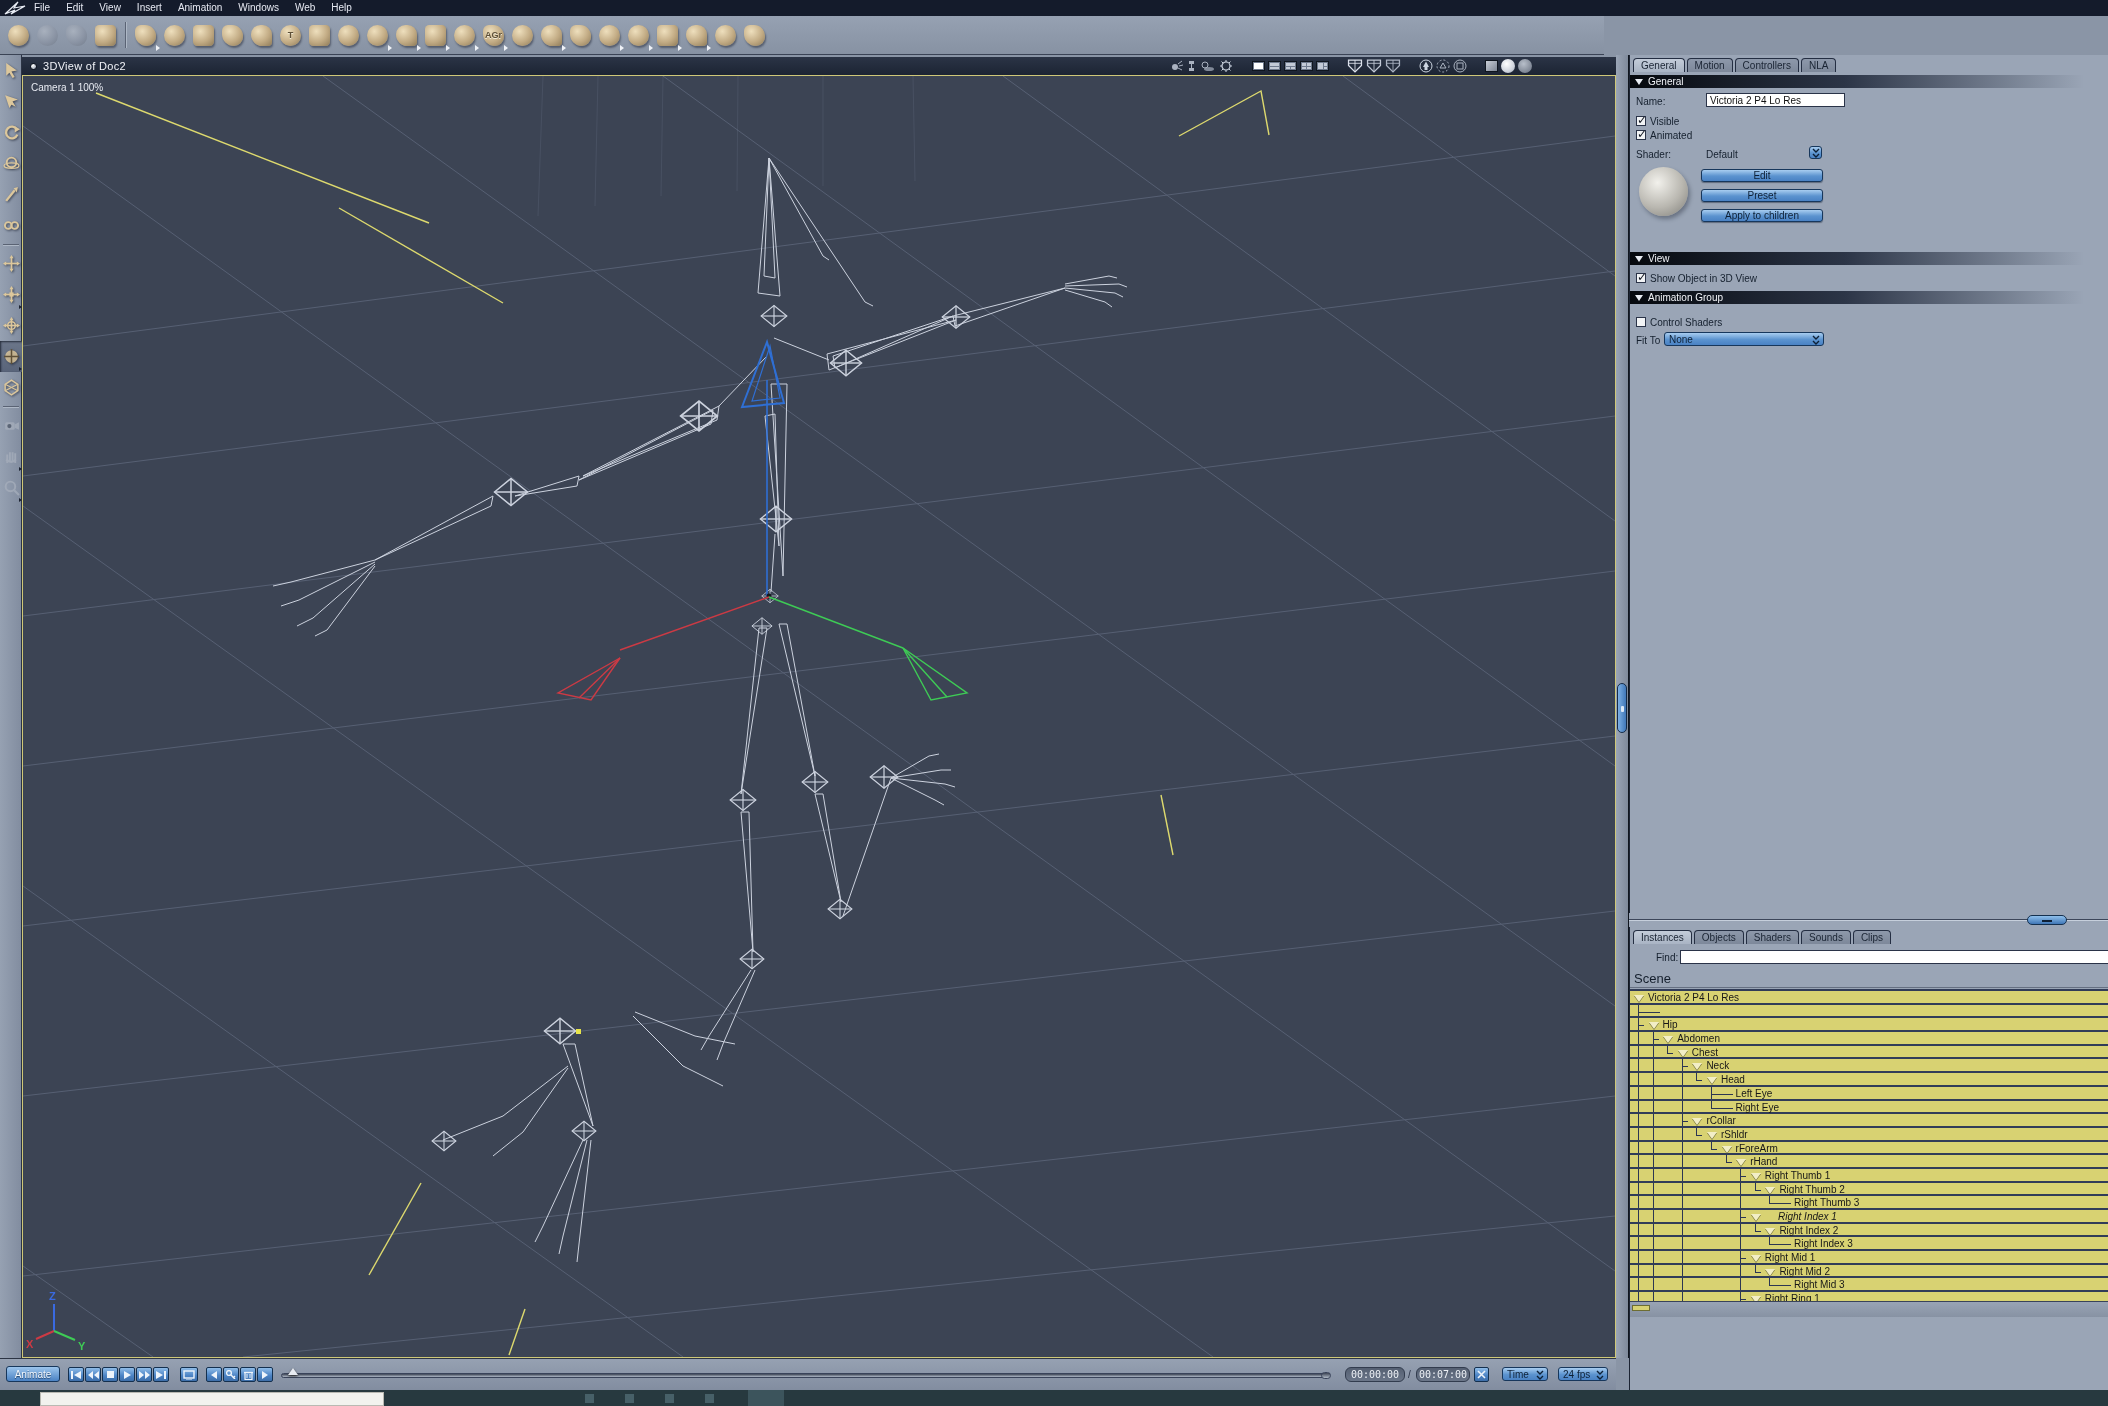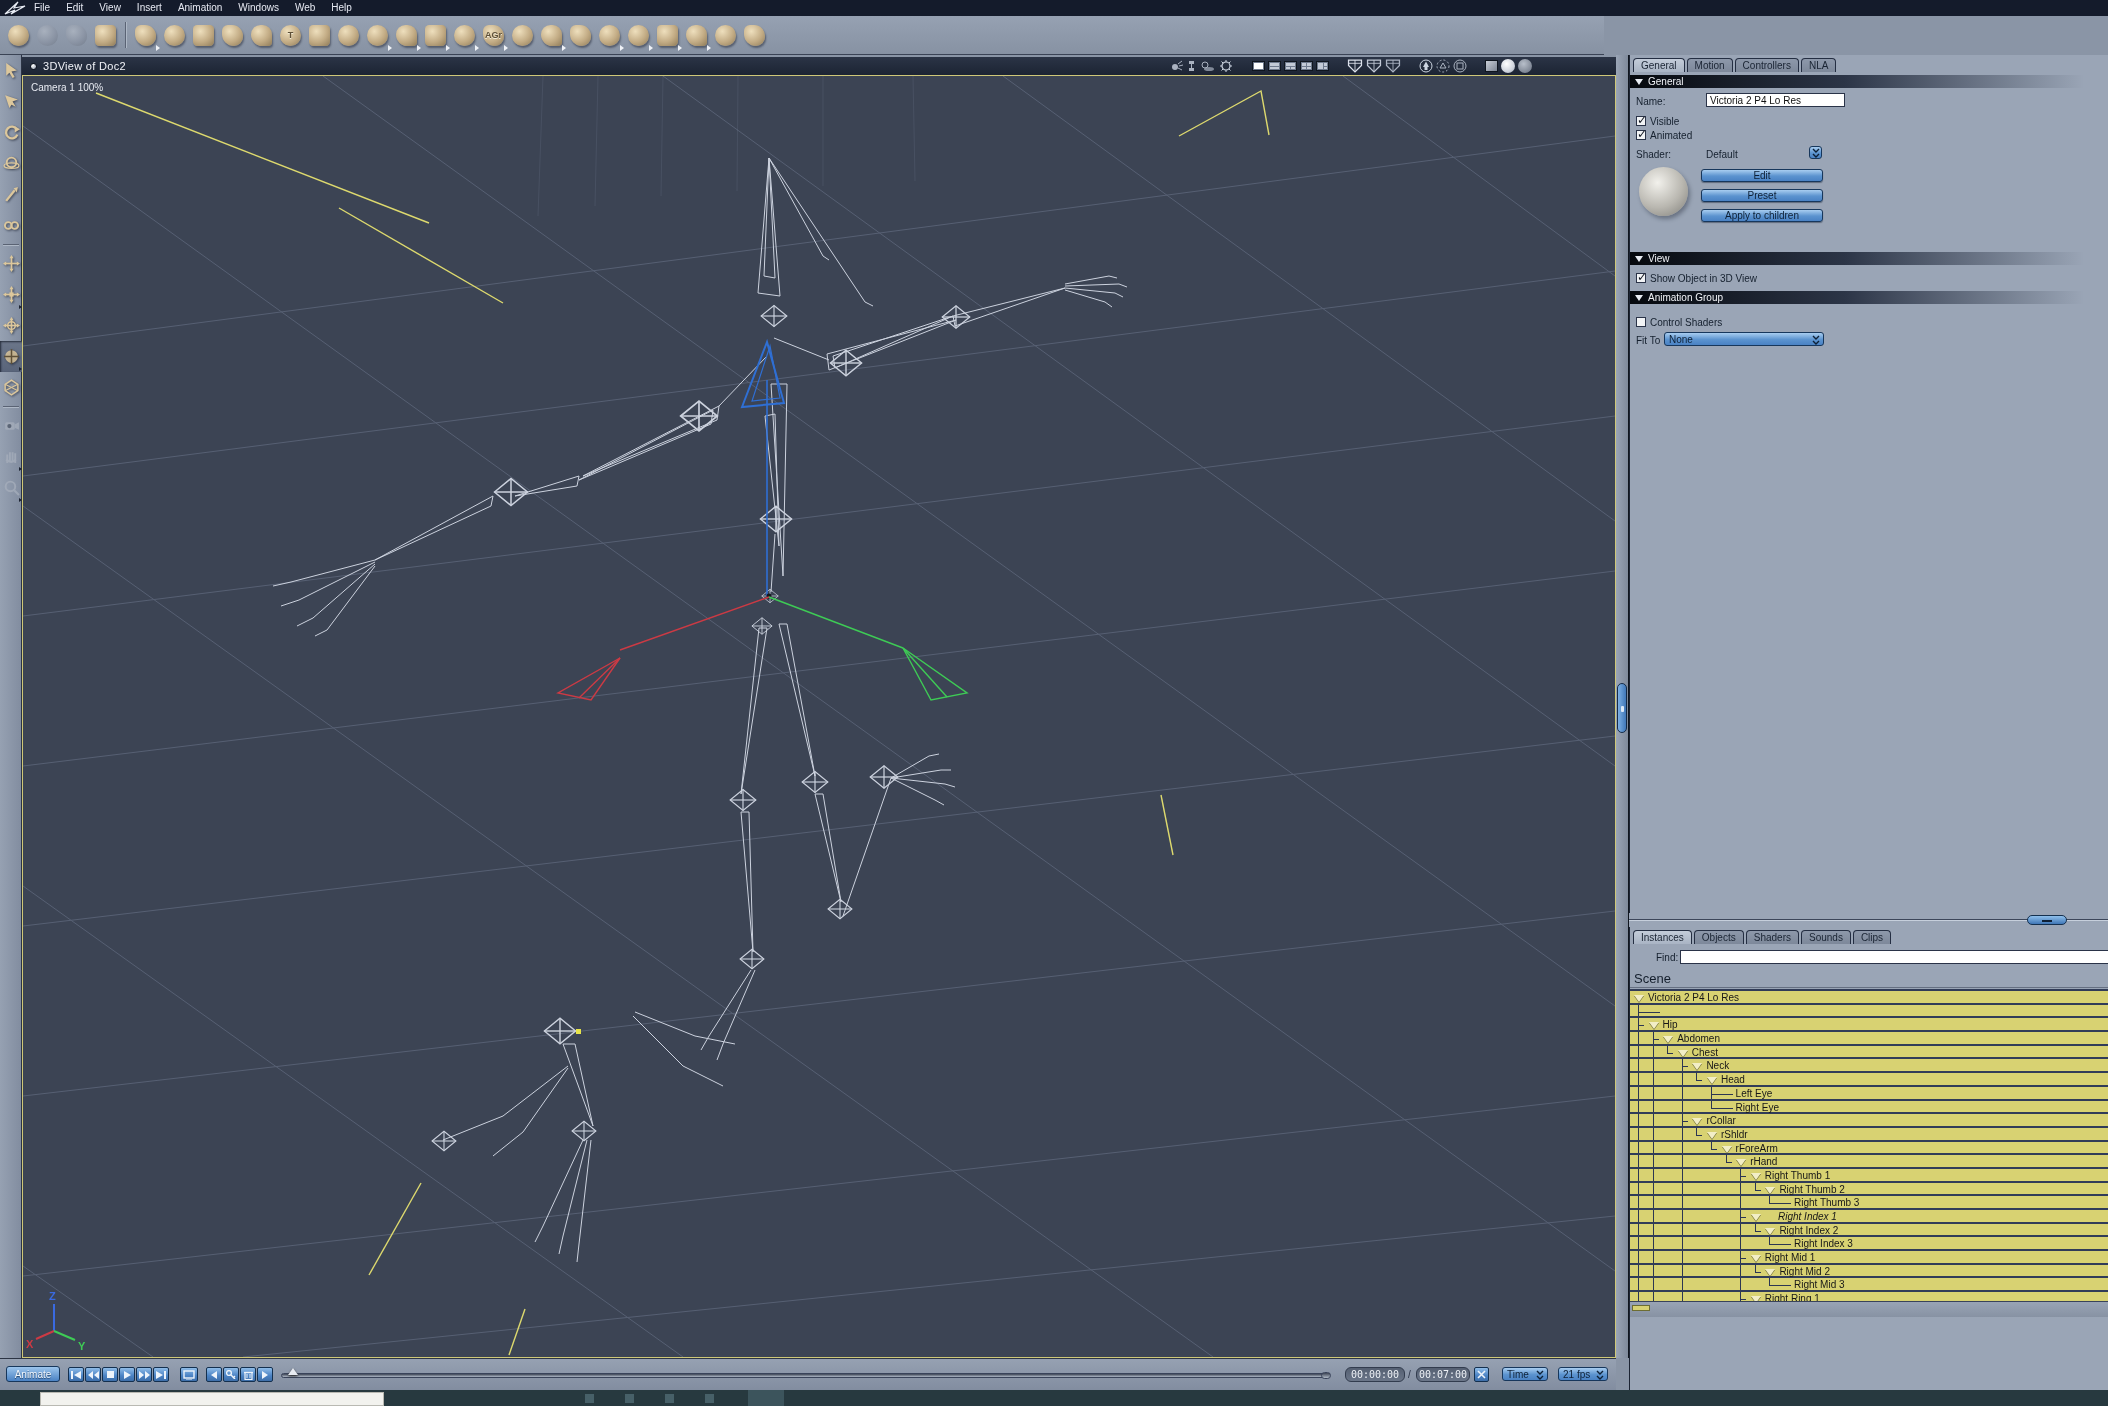--- a/index.html
+++ b/index.html
@@ -938,21 +938,21 @@
     <span class="tp-btn" style="left:1474px;width:15px">
         <svg width="9" height="9" viewBox="0 0 9 9">
           <path d="M1,1 L8,8 M8,1 L1,8" stroke="#eef4fb" stroke-width="1.6"></path>
         </svg>
       </span>
     <div class="dd" style="left:1502px;top:8px;width:46px"><span>Time</span><span class="chev">
           <svg width="10" height="12" color="#0d2036">
             <use href="#sym-chevrons"></use>
           </svg>
         </span></div>
-    <div class="dd" style="left:1558px;top:8px;width:50px"><span>21 fps</span><span class="chev">
+    <div class="dd" style="left:1558px;top:8px;width:50px"><span>24 fps</span><span class="chev">
           <svg width="10" height="12" color="#0d2036">
             <use href="#sym-chevrons"></use>
           </svg>
         </span></div>
   </div>
 
   <div id="taskbar">
     <div class="win"></div>
     <span class="tbicon" style="left:585px"></span>
     <span class="tbicon" style="left:625px"></span>

